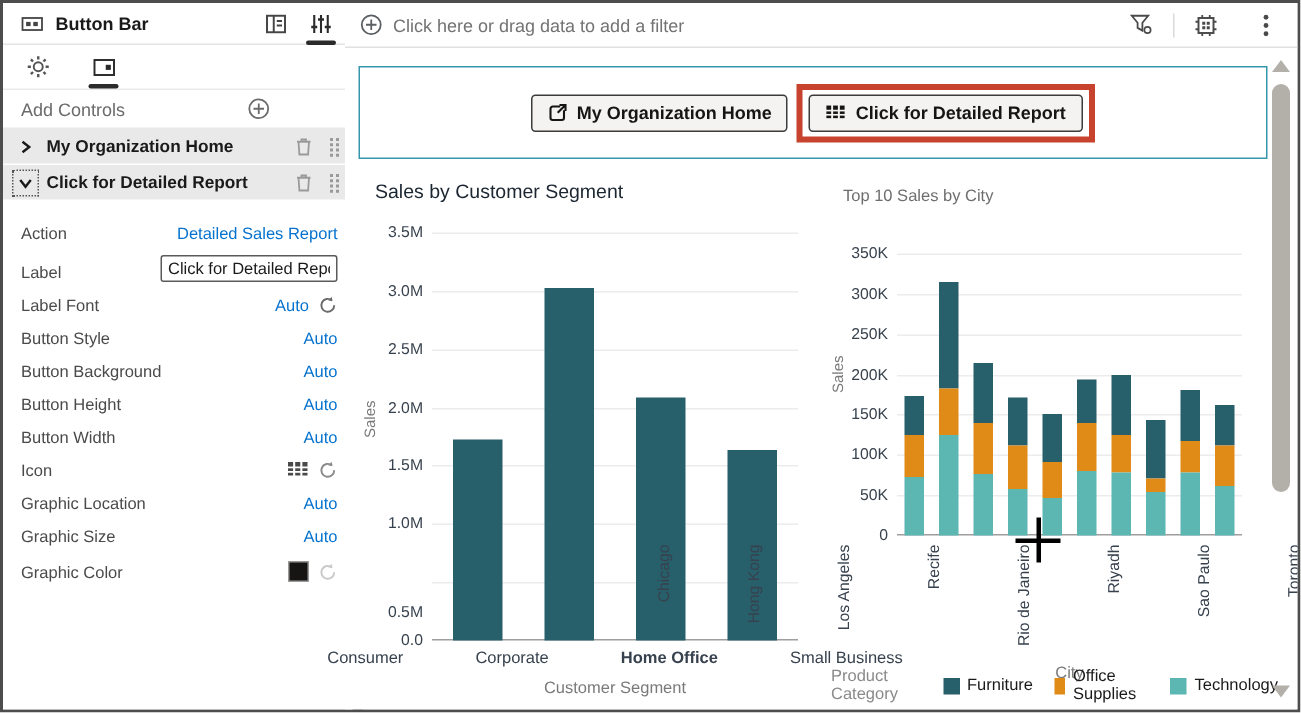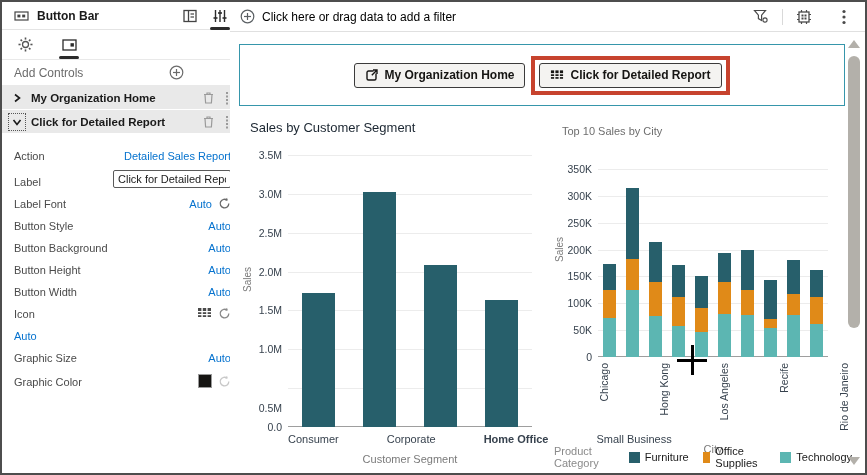--- a/index.html
+++ b/index.html
@@ -1,21 +1,21 @@
 <!DOCTYPE html>
 <html><head>
 <meta charset="utf-8">
 <style>
   * { margin:0; padding:0; box-sizing:border-box; }
   html,body { background:#fff; }
   body { font-family:"Liberation Sans", sans-serif; color:#1a1a1a; }
   .screen { position:relative; width:867px; height:475px; border:2px solid #4d4d4d; background:#fff; overflow:hidden; }
 
   
-  .sidebar { position:absolute; left:0; top:0; width:240px; height:100%; background:#fff; border-right:1px solid #000000; }
+  .sidebar { position:absolute; left:0; top:0; width:240px; height:100%; background:#fff; border-right:7px solid #000000; }
   .sb-header { height:28px; display:flex; align-items:center; padding:0 10px 0 12px; border-bottom:1px solid #e4e4e4; }
   .sb-header .ttl { font-size:12px; font-weight:700; color:#1a1a1a; margin-left:8px; flex:1; }
   .icon-btn { position:relative; display:flex; align-items:center; justify-content:center; width:22px; height:22px; cursor:pointer; }
   .icon-btn + .icon-btn { margin-left:8px; }
   .active-underline::after { content:""; position:absolute; left:1px; right:1px; bottom:-3px; height:3px; background:#2b2b2b; border-radius:2px; }
   .sb-tabs { height:30px; display:flex; align-items:center; gap:14px; padding:0 12px; border-bottom:1px solid #e9e9e9; }
   .sb-add { height:26px; display:flex; align-items:center; padding:0 10px 0 12px; border-bottom:1px solid #e9e9e9; }
   .sb-add span { flex:1; font-size:12px; color:#6b6b6b; }
   .ctrl-row { height:24px; display:flex; align-items:center; background:#e9e9e9; border-bottom:1px solid #fff; padding:0 8px 0 6px; }
   .ctrl-row .lbl { flex:1; font-size:11.5px; font-weight:700; color:#1a1a1a; margin-left:5px; white-space:nowrap; overflow:hidden; }
@@ -26,21 +26,21 @@
   .prop-row { height:22px; display:flex; align-items:flex-end; padding:0 10px 0 12px; }
   .prop-row .plabel { flex:1; font-size:11px; color:#4a4a4a; white-space:nowrap; }
   .prop-row .pvalue { font-size:11px; color:#0572ce; cursor:pointer; white-space:nowrap; }
   .prop-row .pright { display:flex; align-items:center; gap:6px; }
   .label-input { width:118px; height:18px; border:1px solid #5a5a5a; border-radius:2px; font-family:"Liberation Sans",sans-serif; font-size:11px; padding:0 4px; color:#1a1a1a; }
   .swatch { width:14px; height:14px; background:#161513; border:1px solid #9a9a9a; cursor:pointer; }
 
   
   .main { position:absolute; left:228px; top:0; right:0; height:100%; }
   .filter-bar { height:30px; display:flex; align-items:center; padding:0 10px; border-bottom:1px solid #e0e0e0; background:#fff; }
-  .filter-bar .ftext { font-size:12px; color:#000000; margin-left:7px; flex:1; cursor:pointer; }
+  .filter-bar .ftext { font-size:12px; color:#737373; margin-left:7px; flex:1; cursor:pointer; }
   .fb-right { display:flex; align-items:center; gap:10px; }
   .vdiv { width:1px; height:16px; background:#d9d9d9; }
   .canvas { position:absolute; left:0; top:30px; right:0; bottom:0; background:#fff; }
 
   .bb-frame { position:absolute; left:9px; top:12px; width:606px; height:62px; border:1px solid #3696ab; background:#fff; display:flex; align-items:center; justify-content:center; }
   .btn-group { display:flex; align-items:center; }
   .dv-btn { display:flex; align-items:center; gap:6px; height:25px; padding:0 10px; background:#f4f3f1; border:1px solid #3b3b3b; border-radius:3px; font-family:"Liberation Sans",sans-serif; font-size:12px; font-weight:700; color:#161513; cursor:pointer; white-space:nowrap; }
   .red-box { border:4px solid #c7432e; padding:3px 4px; margin-left:6px; }
 
   
@@ -52,21 +52,21 @@
   .plot { position:absolute; }
   #chart1 .plot { left:48px; top:38px; width:244px; height:272px; }
   #chart2 .plot { left:46px; top:52px; width:230px; height:188px; }
   .gridline { position:absolute; left:0; right:0; height:1px; background:#ececec; }
   .baseline { position:absolute; left:0; right:0; bottom:0; height:1px; background:#9e9e9e; }
   .ytick { position:absolute; right:100%; margin-right:6px; font-size:10.5px; color:#37424e; white-space:nowrap; transform:translateY(-50%); }
   .bars { position:absolute; left:0; right:0; bottom:0; top:0; display:flex; justify-content:space-around; align-items:flex-end; }
   .bar { background:#275f6b; }
   .stack { display:flex; flex-direction:column; justify-content:flex-end; }
   .seg { width:100%; }
-  .xcats { position:absolute; left:0; right:0; display:flex; justify-content:flex-start;gap:48px; }
+  .xcats { position:absolute; left:0; right:0; display:flex; justify-content:center;gap:48px; }
   #chart1 .xcats { top:316px; left:48px; width:244px; }
   .xcat { font-size:11px; color:#37424e; text-align:center; white-space:nowrap; }
   #chart2 .xcats { top:246px; left:46px; width:230px; height:80px; align-items:flex-start; }
   .vxcat { writing-mode:vertical-rl; transform:rotate(180deg); font-size:10.5px; color:#37424e; white-space:nowrap; }
   .axis-title { position:absolute; font-size:11px; color:#7a7a7a; text-align:center; left:0; right:0; }
   #chart1 .axis-title.x { top:336px; left:48px; width:244px; }
   #chart2 .axis-title.x { top:326px; left:46px; width:230px; }
   .ylab { position:absolute; writing-mode:vertical-rl; transform:rotate(180deg); font-size:10px; color:#7a7a7a; }
   #chart1 .ylab { left:2px; top:150px; }
   #chart2 .ylab { left:2px; top:120px; }
@@ -277,20 +277,21 @@
           </span>
           <span>
             <svg width="13" height="13" viewBox="0 0 13 13">
                 <path d="M10.8 6.5 a4.3 4.3 0 1 1 -1.5 -3.2" fill="none" stroke="#8a8a8a" stroke-width="1.3"></path>
                 <path d="M9.1 0.8 L9.6 3.6 L6.8 3.3 Z" fill="#8a8a8a"></path>
               </svg>
           </span>
         </span>
       </div>
       <div class="prop-row">
+        <span class="plabel">Graphic Location</span>
         <span class="pvalue">Auto</span>
       </div>
       <div class="prop-row">
         <span class="plabel">Graphic Size</span>
         <span class="pvalue">Auto</span>
       </div>
       <div class="prop-row" style="height:24px">
         <span class="plabel">Graphic Color</span>
         <span class="pright">
           <span class="swatch"></span>

